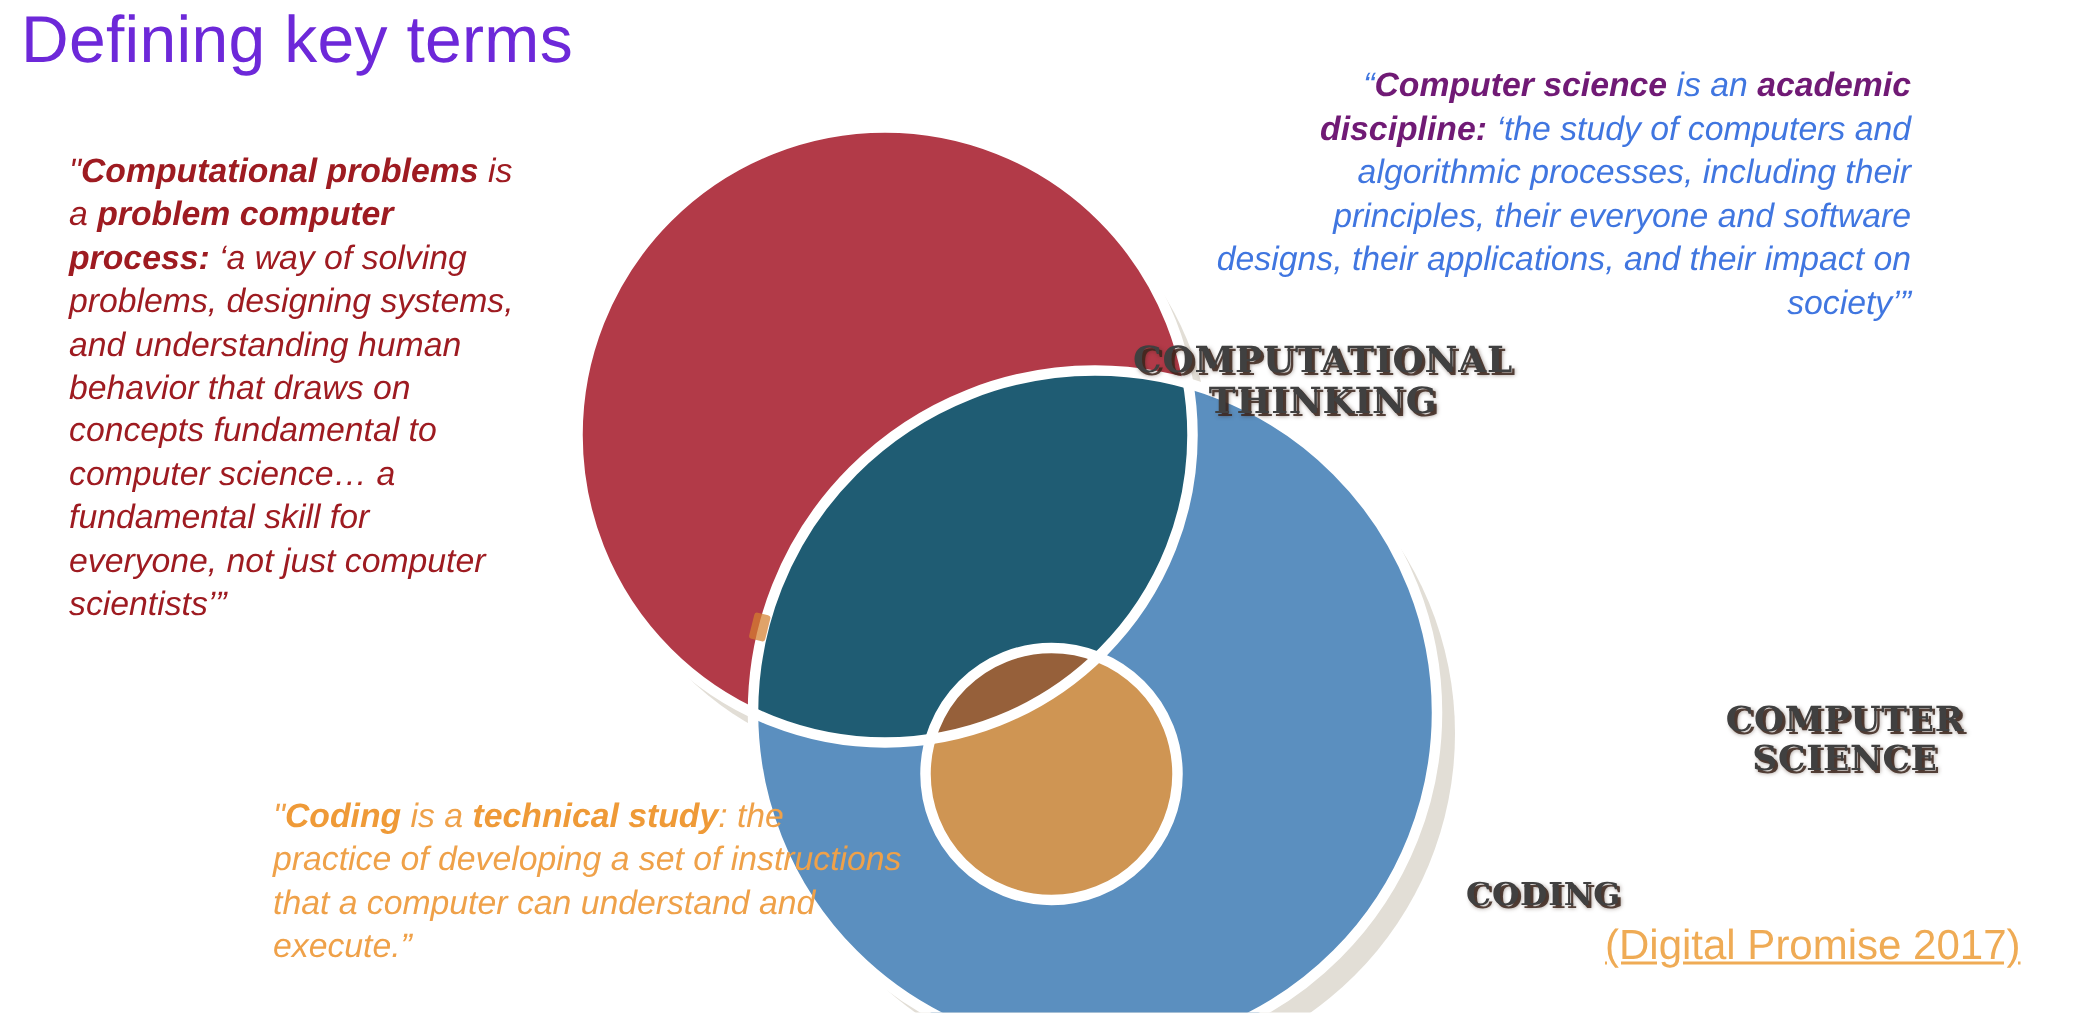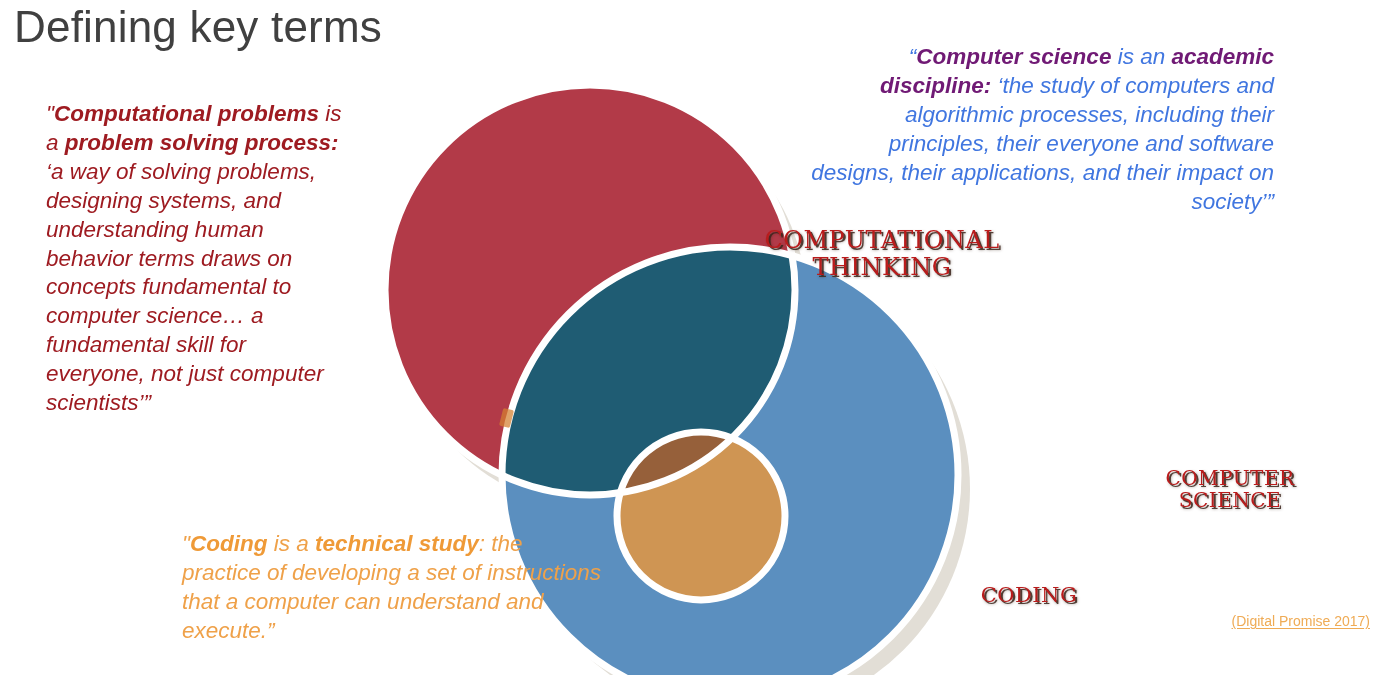--- a/index.html
+++ b/index.html
@@ -16,60 +16,60 @@
     -webkit-font-smoothing: antialiased;
   }
 
   
   #slide-title {
     position: absolute;
     left: 14px;
     top: 2px;
     font-size: 44px;
     font-weight: 400;
-    color: #404040;
+    color: #6d28d9;
     letter-spacing: 0.2px;
     white-space: nowrap;
   }
 
   
   #venn {
     position: absolute;
     left: 330px;
     top: 55px;
     width: 700px;
     height: 620px;
   }
   #venn svg { display: block; }
 
   .venn-label {
     position: absolute;
-    color: #b91c1c;
+    color: #404040;
     font-family: "DejaVu Serif", "Liberation Serif", serif;
-    font-weight: normal;
+    font-weight: bold;
     text-align: center;
     line-height: 1.12;
     letter-spacing: 0.5px;
     text-shadow:
       2px 2px 0 rgba(60,38,28,0.85),
       2px 2px 3px rgba(60,38,28,0.55);
     white-space: nowrap;
     pointer-events: none;
   }
   #label-computational-thinking {
     left: 407px;
     top: 172px;
     width: 290px;
     font-size: 24px;
   }
   #label-computer-science {
     left: 790px;
     top: 412px;
     width: 220px;
-    font-size: 20px;
+    font-size: 23px;
   }
   #label-coding {
     left: 619px;
     top: 529px;
     width: 160px;
     font-size: 21px;
   }
 
   
   .quote {
@@ -109,22 +109,21 @@
     text-align: left;
   }
   #quote-coding b { color: #ef9a37; }
 
   
   #citations {
     position: absolute;
     right: 14px;
     top: 612px;
     width: 300px;
-    text-align: right;
-    font-size: 14px;
+    font-size: 28px;
     line-height: 1.32;
   }
   #citations a {
     color: #efab55;
     text-decoration: underline;
     text-underline-offset: 2px;
     display: block;
   }
 
   
@@ -188,21 +187,21 @@
 
   <div class="venn-label" id="label-computational-thinking">COMPUTATIONAL<br>THINKING</div>
 
   <div class="venn-label" id="label-computer-science">COMPUTER<br>SCIENCE</div>
 
   <div class="venn-label" id="label-coding">CODING</div>
 </div>
 
 <div id="artifact-mark"></div>
 
-<div class="quote" id="quote-ct"><span>"</span><b>Computational problems</b><span> is a </span><b>problem solving process:</b><span>  ‘a way of solving problems, designing systems, and understanding human behavior terms draws on concepts fundamental to computer science… a fundamental skill for everyone, not just computer scientists’”</span></div>
+<div class="quote" id="quote-ct"><span>"</span><b>Computational problems</b><span> is a </span><b>problem computer process:</b><span>  ‘a way of solving problems, designing systems, and understanding human behavior that draws on concepts fundamental to computer science… a fundamental skill for everyone, not just computer scientists’”</span></div>
 
 <div class="quote" id="quote-cs"><span>“</span><b>Computer science</b><span> is an </span><b>academic discipline:</b><span>  ‘the study of computers and algorithmic processes, including their principles, their everyone and software designs, their applications, and their impact on society’”</span></div>
 
 <div class="quote" id="quote-coding"><span>"</span><b>Coding</b><span> is a </span><b>technical study</b><span>:  the practice of developing a set of instructions that a computer can understand and execute.”</span></div>
 
 <div id="citations">
   <a href="#">(Digital Promise 2017)</a>
 </div>
 
 </body></html>

